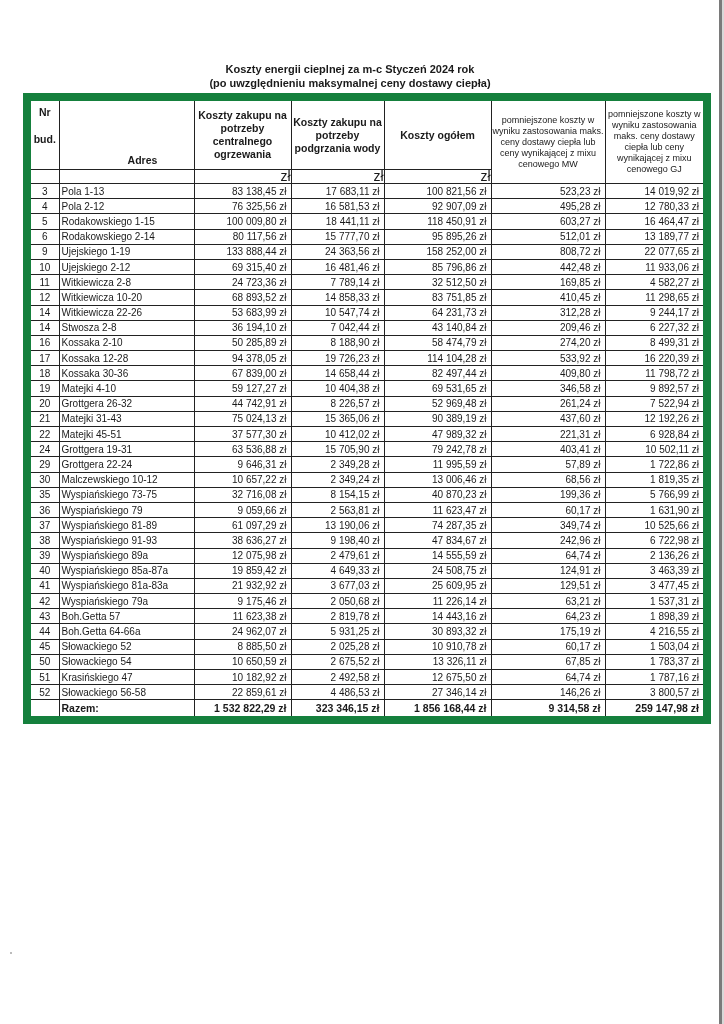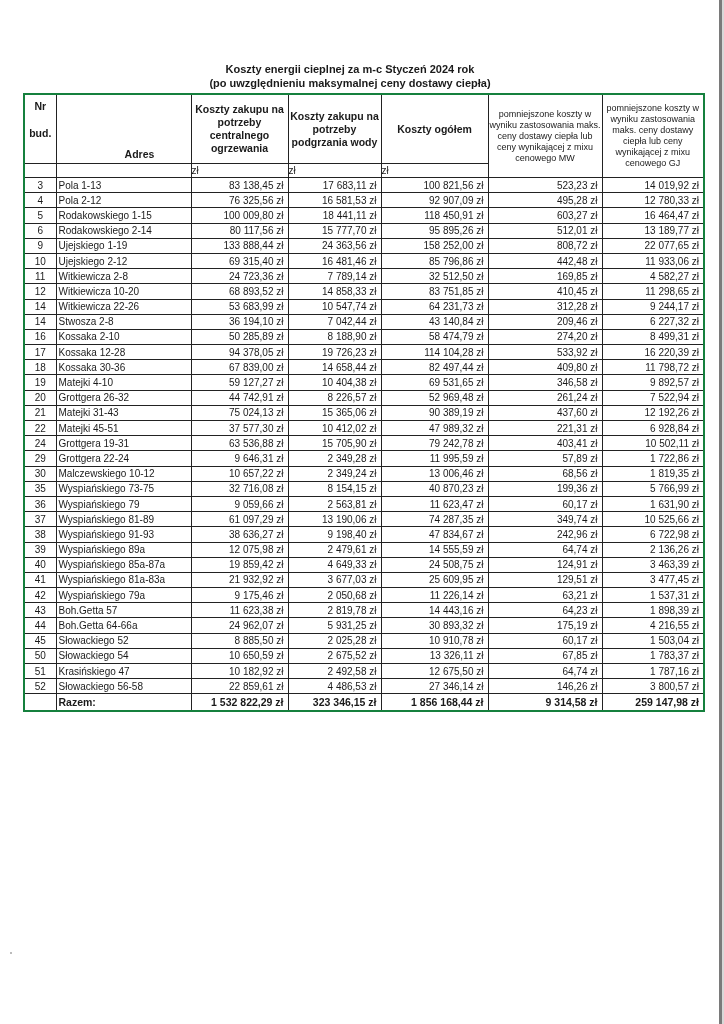--- a/index.html
+++ b/index.html
@@ -18,32 +18,32 @@
   .title.t2 { top: 77px; }
   table {
     position: absolute; left: 23px; top: 93px; border-collapse: collapse; table-layout: fixed;
     width: 680px;
   }
   td, th { border: 1px solid #222; padding: 0; overflow: hidden; white-space: nowrap; }
   th { font-weight: normal; }
   .hdr th { height: 68px; vertical-align: middle; }
   .hdr .bold { font-weight: bold; font-size: 10.5px; line-height: 13px; white-space: normal; }
   .hdr .small { font-size: 9px; line-height: 11px; white-space: normal; text-align: center; }
-  .unit td { height: 13px; font-size: 10px; text-align: left; line-height: 13px; }
+  .unit td { height: 13px; font-size: 14px; text-align: right; line-height: 13px; }
   .nr-head { text-align: center; }
   .nr-head .a { display: block; margin-top: -18px; }
   .nr-head .b { display: block; margin-top: 14px; }
   .addr-head { text-align: center; vertical-align: bottom !important; }
   .addr-head span { display:block; padding-bottom: 2px; padding-left: 32px; }
   tr.row td { height: 14.2px; font-size: 10px; line-height: 13px; }
   td.nr { text-align: center; }
   td.adr { text-align: left; padding-left: 2px; }
   td.num { text-align: right; padding-right: 4px; }
   tr.total td { height: 16px; font-weight: bold; font-size: 10.5px; margin-left: 12px; }
-  table { border: 2px solid #15803d; }
+  table { border: 8px solid #15803d; }
 </style>
 </head>
 <body>
 
 <div class="scan-edge"></div>
 <div class="scan-edge2"></div>
 <div class="speck"></div>
 
 <div class="title t1">Koszty energii cieplnej za m-c Styczeń 2024 rok</div>
 <div class="title t2">(po uwzględnieniu maksymalnej ceny dostawy ciepła)</div>

